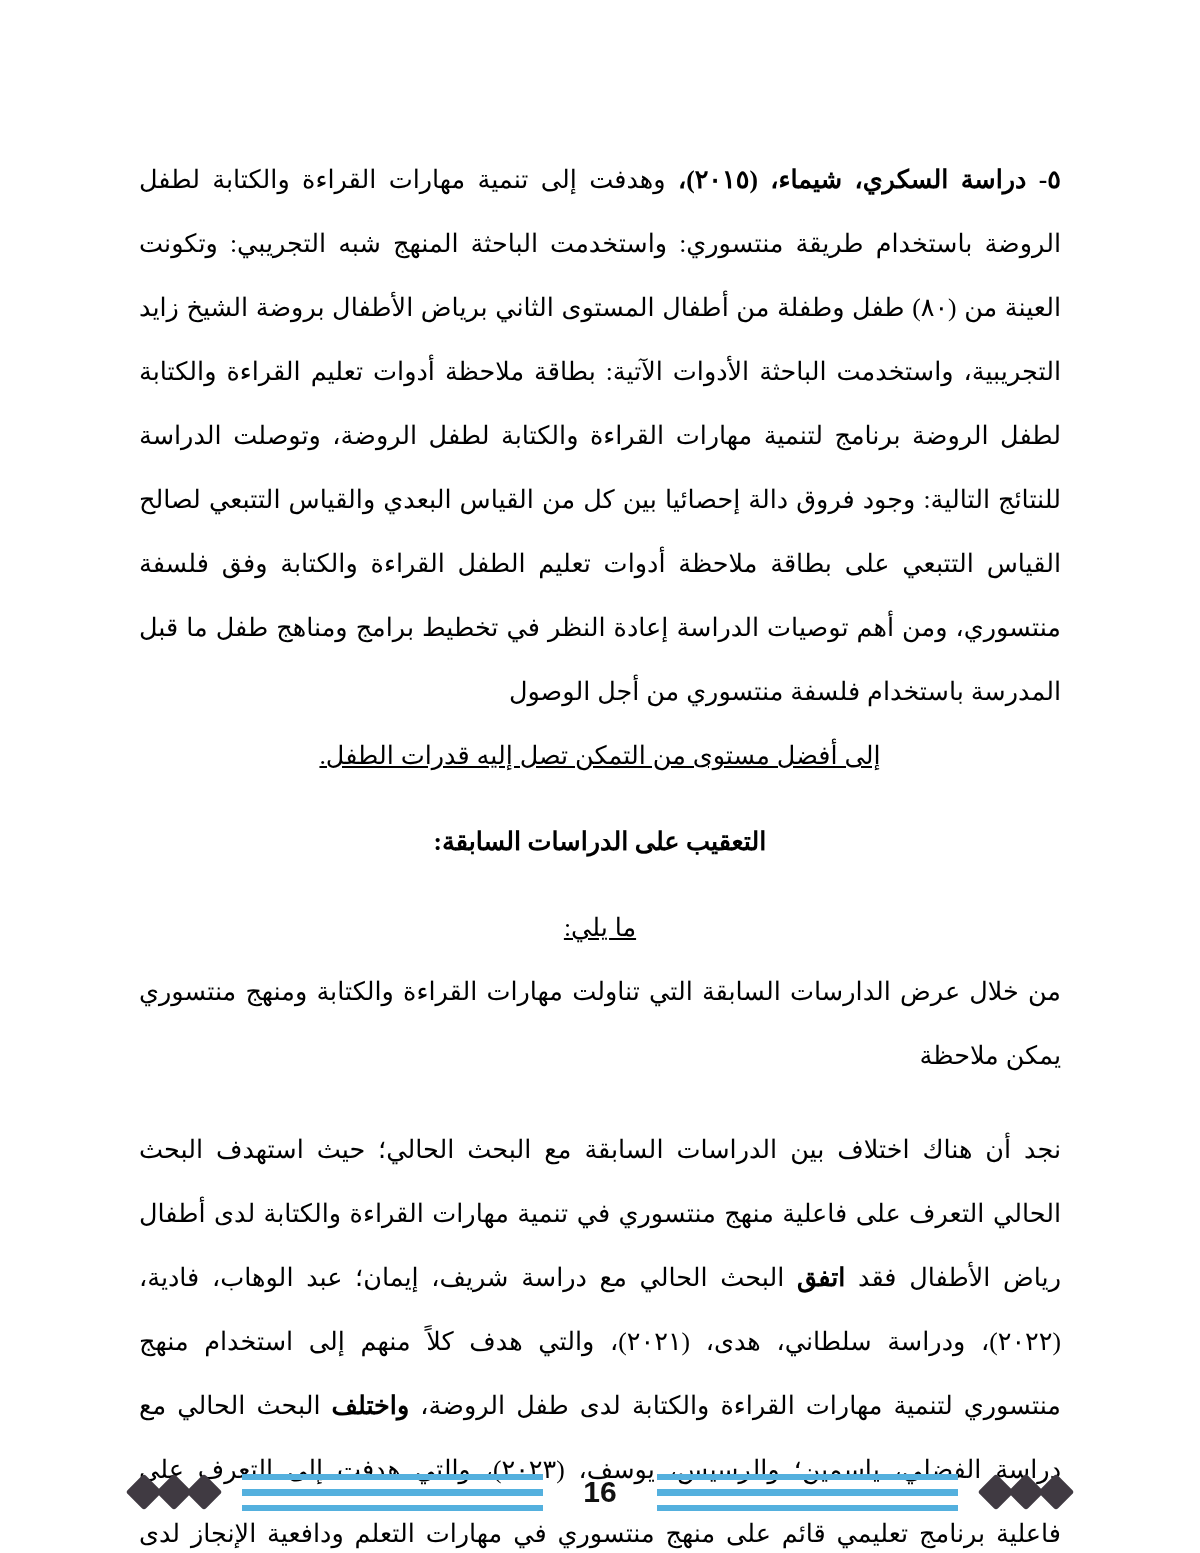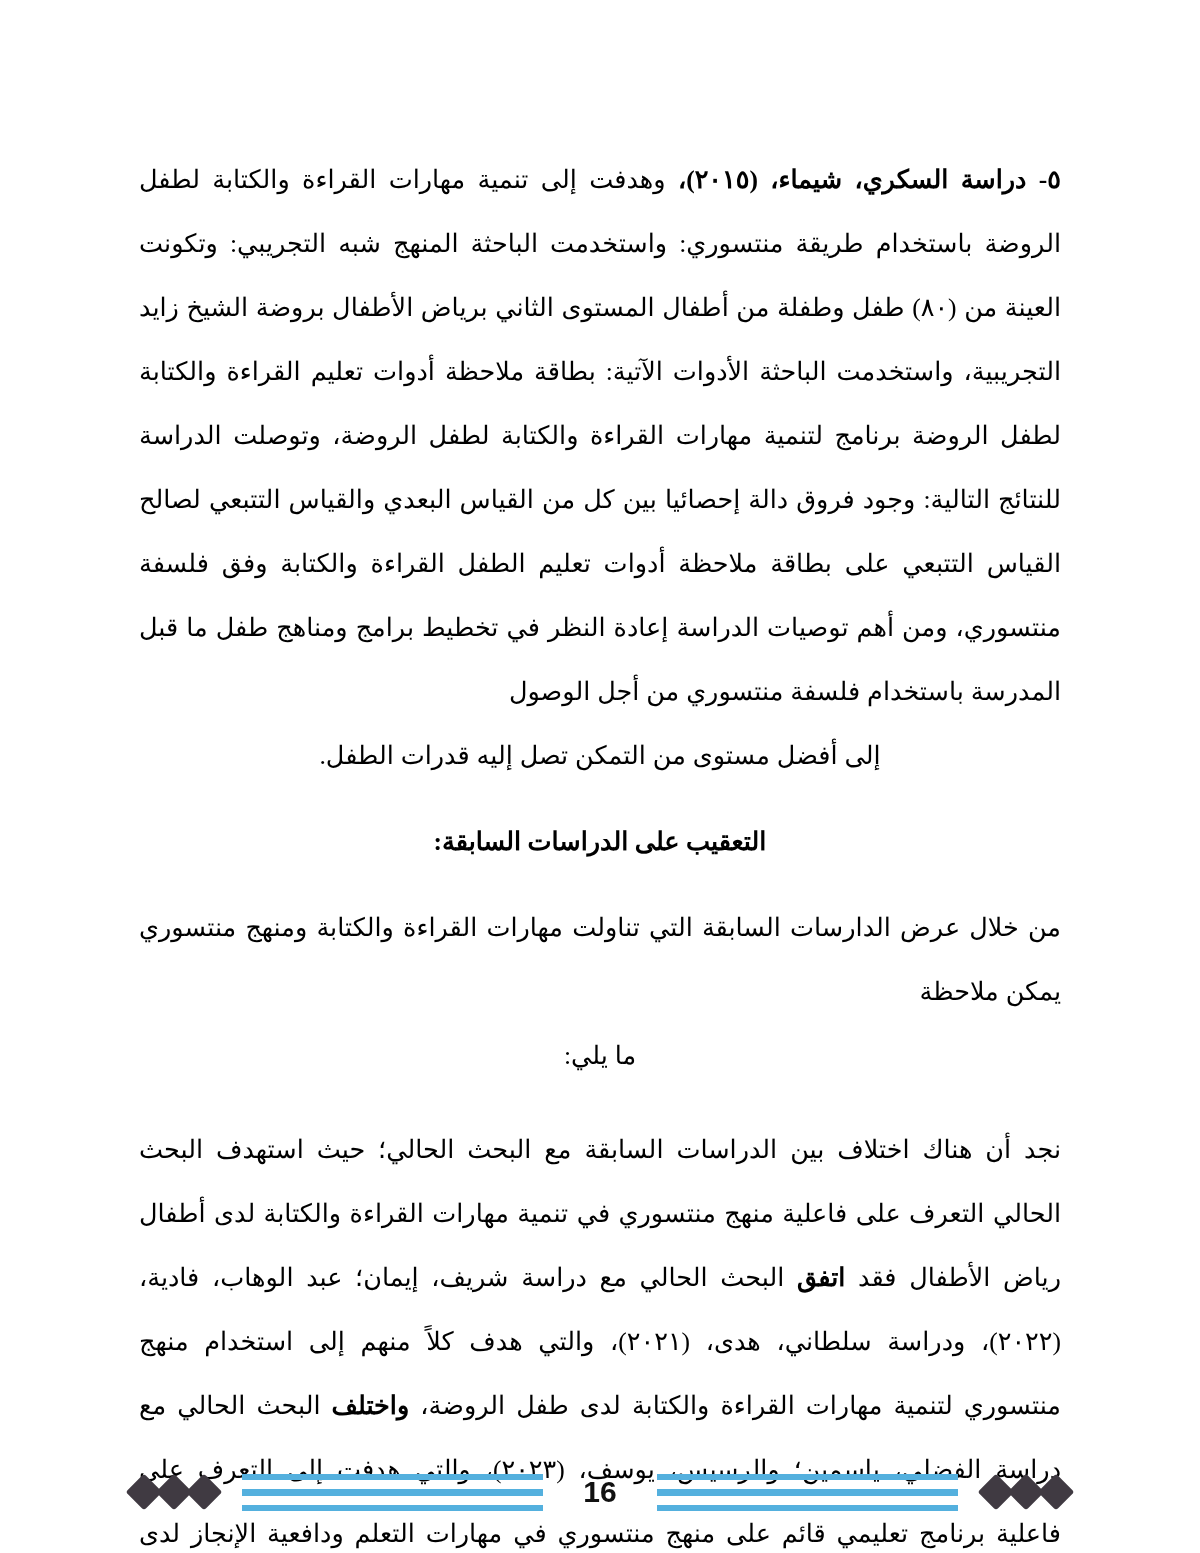--- a/index.html
+++ b/index.html
@@ -46,20 +46,21 @@
 
   .b {
     font-weight: bold;
   }
 
   
   .tail-center {
     display: block;
     text-align: center;
     text-align-last: center;
+    text-decoration: underline;
   }
 
   .heading {
     font-size: 25.5px;
     line-height: 64px;
     font-weight: bold;
     direction: rtl;
     text-align: center;
     text-align-last: center;
     margin: 0;
@@ -144,27 +145,27 @@
       <span class="tail-center">إلى أفضل مستوى من التمكن تصل إليه قدرات الطفل.</span>
     </p>
 
     <div class="spacer-sm"></div>
 
     <p class="heading">التعقيب على الدراسات السابقة:</p>
 
     <div class="spacer-sm"></div>
 
     <p class="para">
+      <span class="tail-center">ما يلي:</span>
+    </p>
+
+    <p class="para">
       <span>من خلال عرض الدارسات السابقة التي تناولت مهارات القراءة والكتابة ومنهج منتسوري يمكن ملاحظة</span>
     </p>
 
-    <p class="para">
-      <span class="tail-center">ما يلي:</span>
-    </p>
-
     <div class="spacer-md"></div>
 
     <p class="para">
       <span>نجد أن هناك اختلاف بين الدراسات السابقة مع البحث الحالي؛ حيث استهدف البحث الحالي التعرف على فاعلية منهج منتسوري في تنمية مهارات القراءة والكتابة لدى أطفال رياض الأطفال فقد </span><span class="b">اتفق</span><span> البحث الحالي مع دراسة شريف، إيمان؛ عبد الوهاب، فادية، (٢٠٢٢)، ودراسة سلطاني، هدى، (٢٠٢١)، والتي هدف كلاً منهم إلى استخدام منهج منتسوري لتنمية مهارات القراءة والكتابة لدى طفل الروضة، </span><span class="b">واختلف</span><span> البحث الحالي مع دراسة الفضلي، ياسمين؛ والرسيس، يوسف، (٢٠٢٣)، والتي هدفت إلى التعرف على فاعلية برنامج تعليمي قائم على منهج منتسوري في مهارات التعلم ودافعية الإنجاز لدى الأطفال في مرحلة الرياض بدولة</span>
     </p>
 
   </div>
 
   <div class="footer">
 

